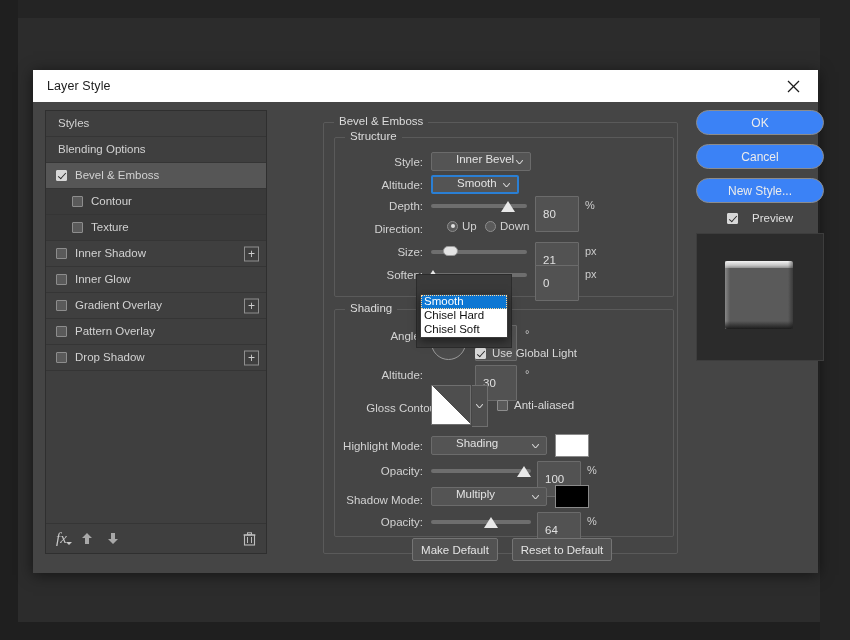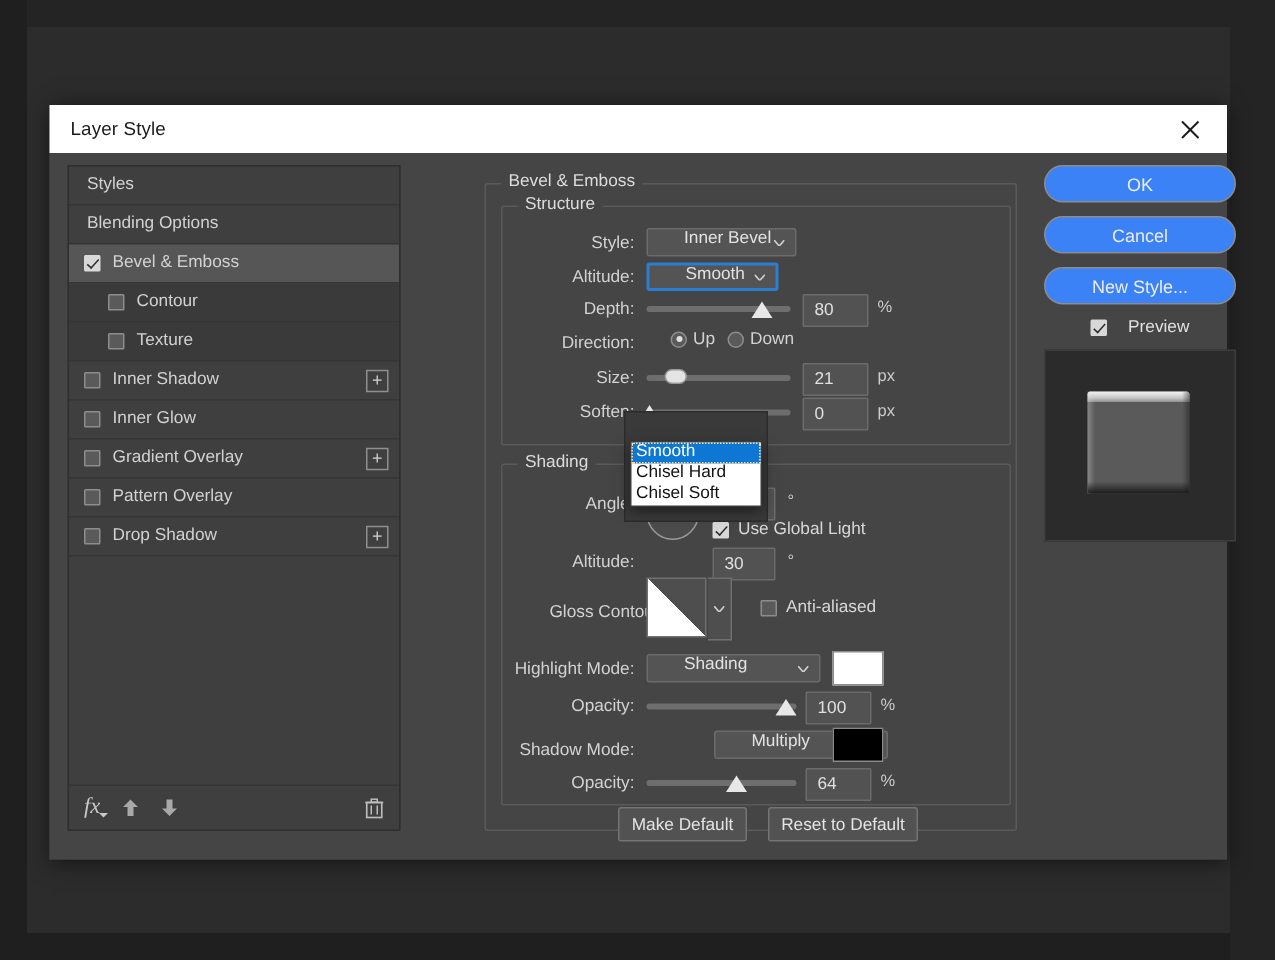--- a/index.html
+++ b/index.html
@@ -177,21 +177,21 @@
   }
   .combo .carat {
     position:absolute; right:7px; top:50%;
     margin-top:-2px;
     width:7px; height:4px;
   }
   .combo.focused { border: 2px solid #2a7fd4; background:#545454; }
 
   .numfield {
     position:absolute;
-    height: 22px;
+    height: 36px;
     background: #525252;
     border: 1px solid #6b6b6b;
     border-radius: 1px;
     font-size: 11.5px;
     color: #e0e0e0;
     display:flex; align-items:center;
     padding-left: 7px;
     cursor: text;
   }
   .unit {
@@ -585,21 +585,21 @@
 
           <span class="flabel" style="left:-10px; width:98px; top:92px;margin-left:20px;">Gloss Contour:</span>
           <div class="gloss-swatch" style="left:96px; top:75px;">
             <span class="tri"></span>
           </div>
           <div class="gloss-drop" style="left:137px; top:75px;">
             <svg width="7" height="4" viewBox="0 0 7 4">
                 <polyline points="0,0 3.5,4 7,0" fill="none" stroke="#cfcfcf" stroke-width="1.1"></polyline>
               </svg>
           </div>
-          <div class="chk-line" style="left:172px; top:89px;">
+          <div class="chk-line" style="left:162px; top:89px;">
             <span class="cbox"></span>
             <span class="txt">Anti-aliased</span>
           </div>
 
           <span class="flabel" style="left:-12px; width:100px; top:130px;">Highlight Mode:</span>
           <div class="combo" style="left:96px; top:126px; width:116px;">
             <span>Shading</span>
             <svg class="carat" viewBox="0 0 7 4">
                 <polyline points="0,0 3.5,4 7,0" fill="none" stroke="#cfcfcf" stroke-width="1.1"></polyline>
               </svg>
@@ -610,21 +610,21 @@
           <div class="slider-wrap" style="left:96px; top:151px; width:100px;">
             <div class="slider-track" style="left:0; width:100px;"></div>
             <div class="thumb-tri" style="left:86px;"></div>
           </div>
           <div class="numfield" style="left:202px; top:151px; width:44px;">
             <span>100</span>
           </div>
           <span class="unit" style="left:252px; top:154px;">%</span>
 
           <span class="flabel" style="left:-8px; width:96px; top:164px;margin-top:20px;">Shadow Mode:</span>
-          <div class="combo" style="left:96px; top:177px; width:116px;margin-left:45px;">
+          <div class="combo" style="left:96px; top:177px; width:116px;">
             <span>Multiply</span>
             <svg class="carat" viewBox="0 0 7 4">
                 <polyline points="0,0 3.5,4 7,0" fill="none" stroke="#cfcfcf" stroke-width="1.1"></polyline>
               </svg>
           </div>
           <div class="color-swatch" style="left:220px; top:175px; background:#000000;"></div>
 
           <span class="flabel" style="left:0; width:88px; top:206px;">Opacity:</span>
           <div class="slider-wrap" style="left:96px; top:202px; width:100px;">
             <div class="slider-track" style="left:0; width:100px;"></div>

